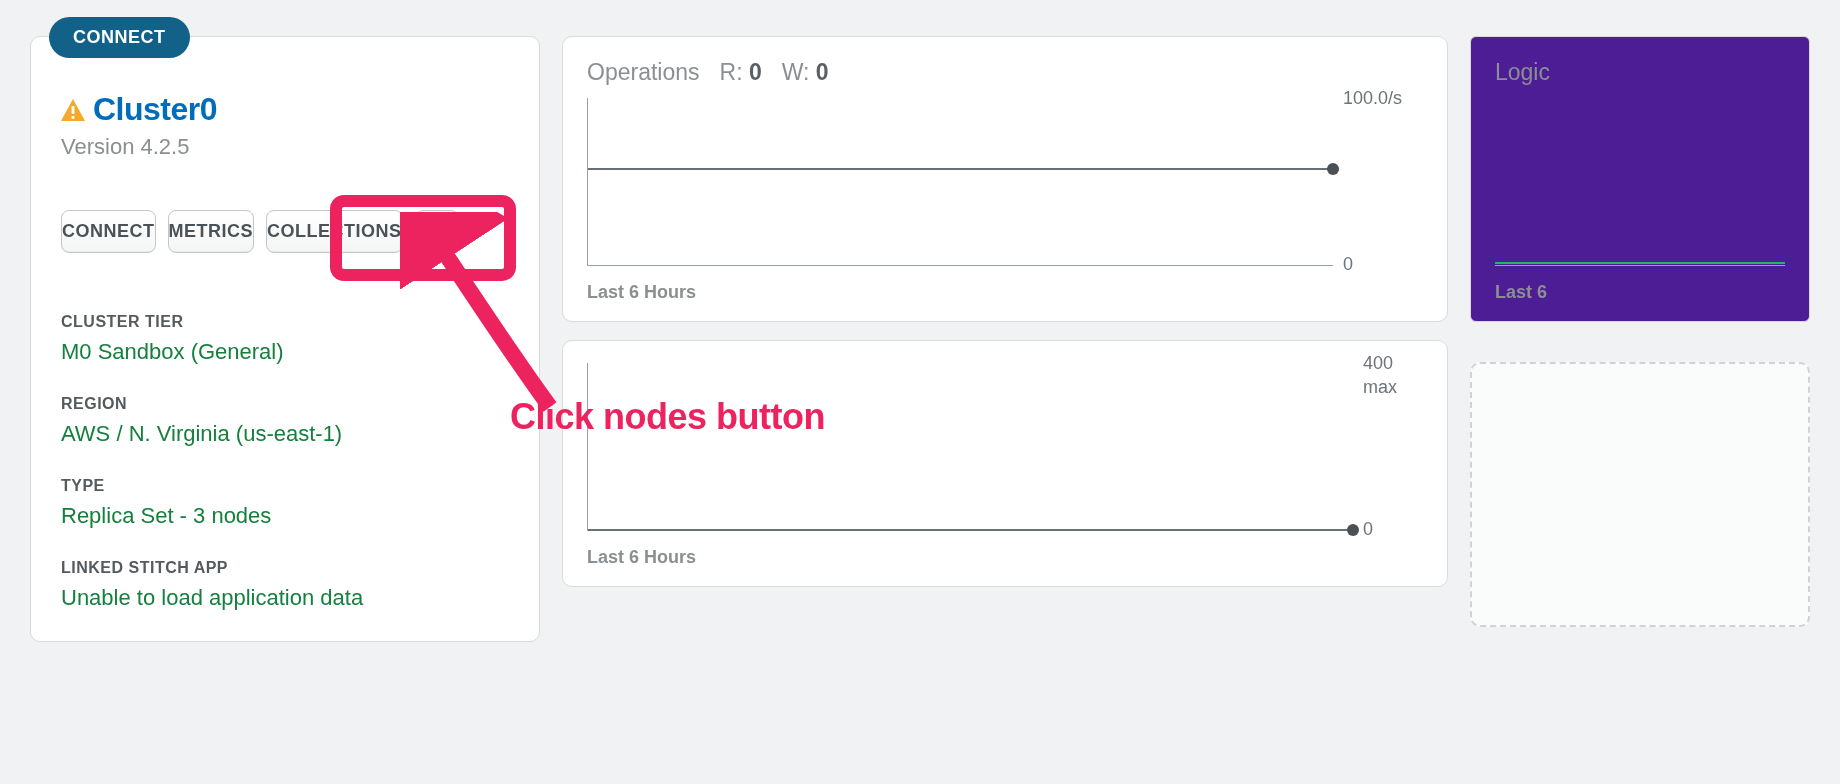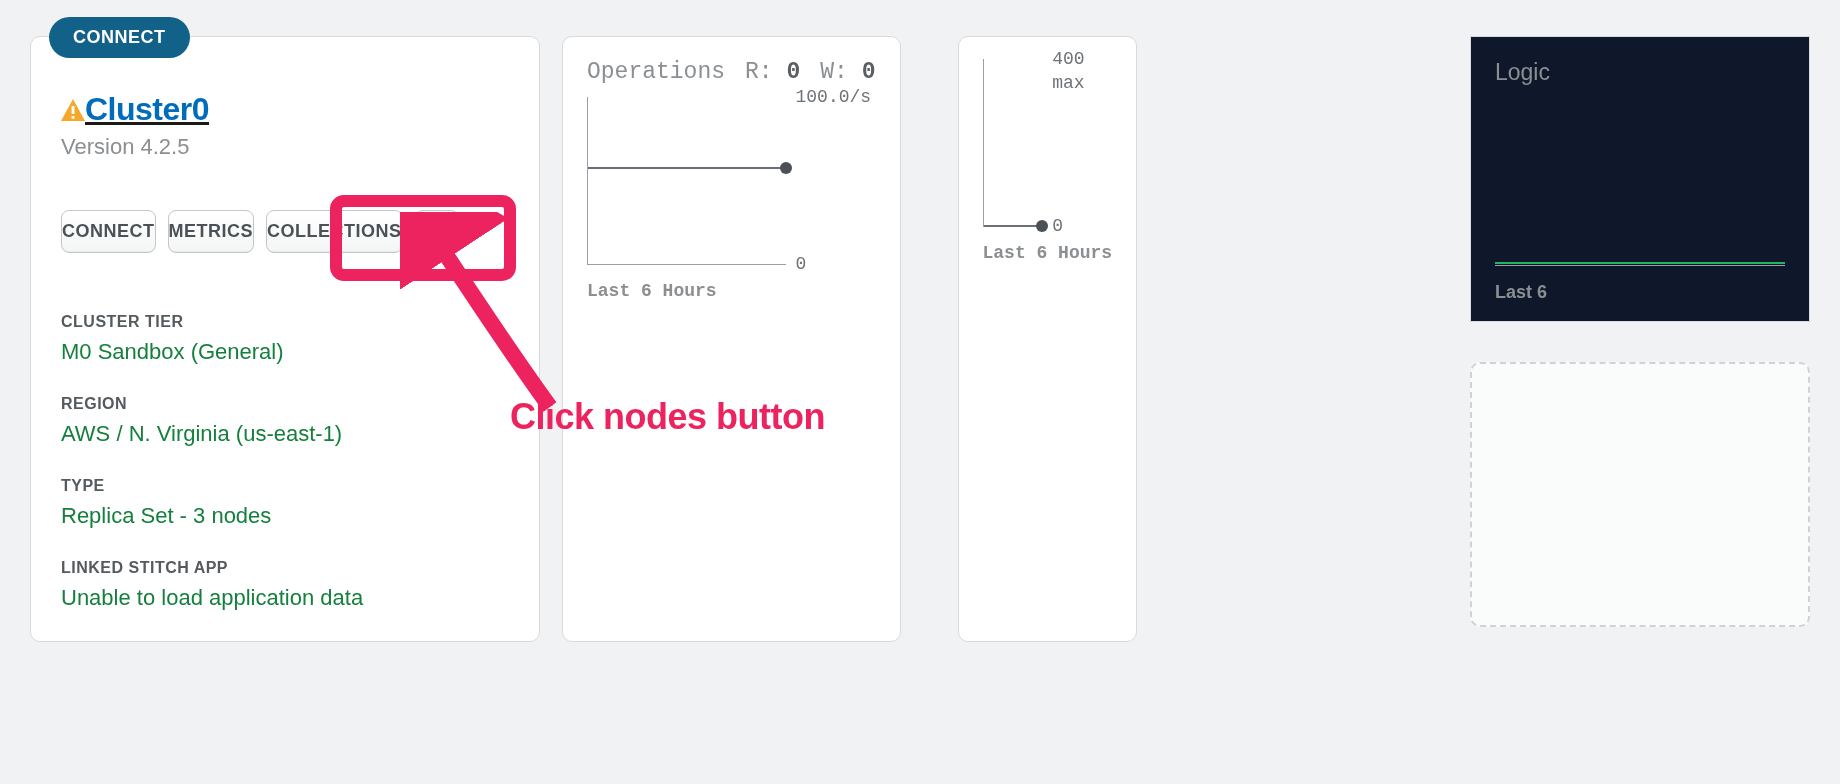--- a/index.html
+++ b/index.html
@@ -36,22 +36,22 @@
       color: #fff;
       font-weight: 700;
       font-size: 18px;
       letter-spacing: 0.5px;
       padding: 10px 24px 10px 24px;
       border-radius: 999px;
     }
     .cluster-title-row {
       display: flex;
       align-items: center;
+      gap: 8px;
       margin-bottom: 6px;
-      text-decoration: underline;
     }
     .warning-icon svg { display: block; }
     .cluster-name {
       color: #006cbc;
       font-size: 32px;
       font-weight: 700;
       letter-spacing: -0.5px;
       cursor: pointer;
     }
     .cluster-version {
@@ -99,24 +99,24 @@
       letter-spacing: 0.5px;
       margin-bottom: 8px;
     }
     .detail-value {
       color: #15803d;
       font-size: 22px;
     }
     
     .chart-col {
       display: flex;
-      gap: 57px;
+      flex-direction: column;
+      gap: 18px;
       flex: 1;
       min-width: 0;
-      font-family: Liberation Mono, monospace;
     }
     .chart-card {
       background: #fff;
       border: 1px solid #d7dbdd;
       border-radius: 10px;
       padding: 22px 24px 18px 24px;
       position: relative;
     }
     .chart-header {
       display: flex;
@@ -160,23 +160,23 @@
     }
     .marker-dot {
       position: absolute;
       width: 12px; height: 12px;
       background: #4a5055;
       border-radius: 50%;
     }
     
     .logic-card {
       width: 340px;
-      background: #0f172a;
+      background: #4c1d95;
       border: 1px solid #d7dbdd;
-      border-radius: 0;
+      border-radius: 6px;
       padding: 22px 24px 18px 24px;
       position: relative;
     }
     .logic-card .chart-area {
       height: 168px;
       border-bottom: 1px solid #97a0a6;
       border-left: none;
     }
     .logic-line {
       position: absolute;

